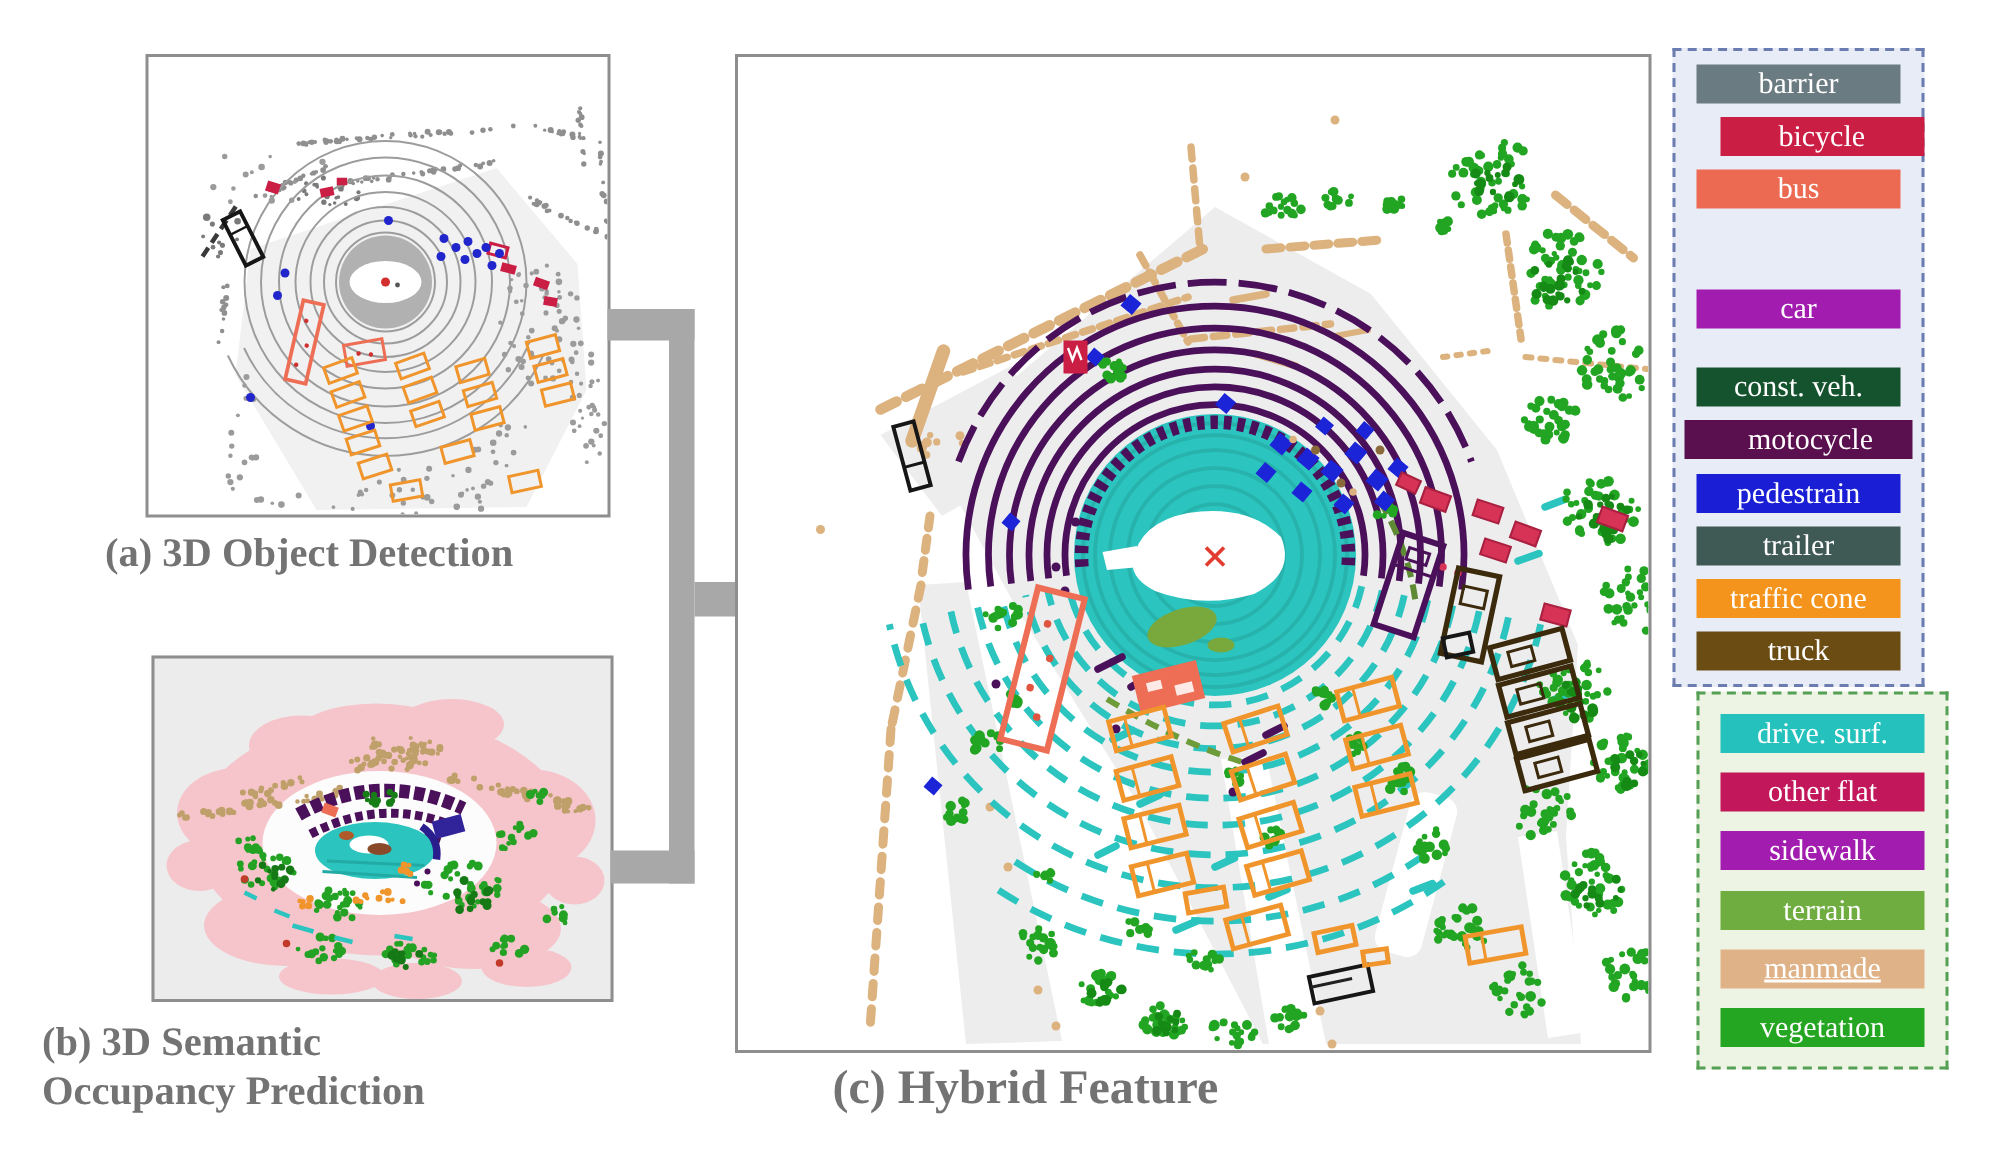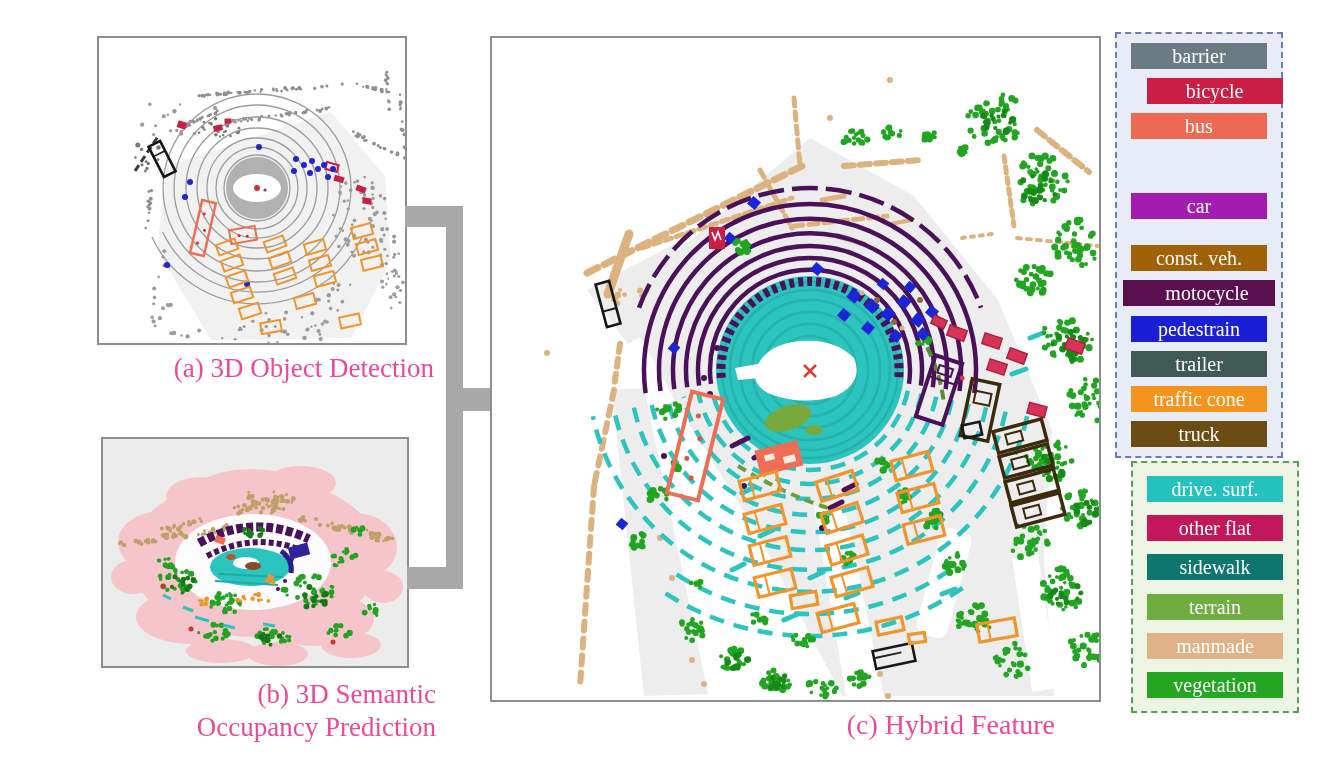--- a/index.html
+++ b/index.html
@@ -2,24 +2,24 @@
 <html><head>
 <meta charset="utf-8">
 <style>
   html,body{margin:0;padding:0;background:#fff;}
   .stage{position:relative;width:1344px;height:768px;background:#ffffff;overflow:hidden;
          font-family:"Liberation Serif",serif;}
   .panel{position:absolute;box-sizing:border-box;border:2px solid #8e8e8e;background:#fff;overflow:hidden;}
   #panel-a{left:97px;top:36px;width:310px;height:309px;}
   #panel-b{left:101px;top:437px;width:308px;height:231px;background:#ececec;}
   #panel-c{left:490px;top:36px;width:611px;height:666px;}
-  .caption{position:absolute;text-align:right;font-weight:400;color:#ec4899;font-size:27px;line-height:33px;}
+  .caption{position:absolute;text-align:left;font-weight:700;color:#737373;font-size:27px;line-height:33px;}
   #cap-a{left:70px;top:352px;width:364px;}
   #cap-b{left:28px;top:678px;width:408px;}
-  #cap-c{left:573px;top:708px;width:482px;font-size:28px;}
+  #cap-c{left:555px;top:708px;width:482px;font-size:32px;}
   .conn{position:absolute;background:#a8a8a8;}
   #conn-top{left:405px;top:206px;width:58px;height:21px;}
   #conn-bar{left:446px;top:206px;width:17px;height:383px;}
   #conn-mid{left:463px;top:388px;width:28px;height:23px;}
   #conn-bot{left:407px;top:567px;width:56px;height:22px;}
   .legend{position:absolute;box-sizing:border-box;display:flex;flex-direction:column;
           justify-content:space-evenly;align-items:center;}
   #legend-obj{left:1115px;top:32px;width:168px;height:426px;border:2px dashed #6b7cb0;background:#e8ecf7;}
   #legend-surf{left:1115px;top:461px;width:168px;height:252px;border:2px dashed #55a055;background:#eef4e3;margin-left:16px;}
   .chip{width:136px;height:26px;line-height:26px;text-align:center;color:#fff;font-size:20px;
@@ -2381,29 +2381,29 @@
       </g>
     </svg>
   </div>
   <div class="caption" id="cap-c">(c) Hybrid Feature</div>
 
   <div class="legend" id="legend-obj">
     <div class="chip" style="background-color: rgb(107, 123, 130);"><span>barrier</span></div>
     <div class="chip" style="background-color: rgb(203, 30, 69); margin-left: 31px;"><span>bicycle</span></div>
     <div class="chip" style="background-color: rgb(237, 106, 82);"><span>bus</span></div>
     <div class="chip" style="background-color: #a21caf; margin-top: 45px;"><span>car</span></div>
-    <div class="chip" style="background-color: #a16207; margin-top: 17px;"><span>const. veh.</span></div>
+    <div class="chip" style="background-color: #14532d; margin-top: 17px;"><span>const. veh.</span></div>
     <div class="chip" style="background-color: rgb(90, 15, 78); padding-left: 16px;"><span>motocycle</span></div>
     <div class="chip" style="background-color: rgb(26, 31, 214);"><span>pedestrain</span></div>
     <div class="chip" style="background-color: rgb(63, 89, 85);"><span>trailer</span></div>
     <div class="chip" style="background-color: rgb(244, 148, 28);"><span>traffic cone</span></div>
     <div class="chip" style="background-color: rgb(107, 77, 20);"><span>truck</span></div>
   </div>
   <div class="legend" id="legend-surf">
     <div class="chip" style="background-color: rgb(37, 194, 189);"><span>drive. surf.</span></div>
     <div class="chip" style="background-color: rgb(194, 23, 91);"><span>other flat</span></div>
-    <div class="chip" style="background-color: #0f766e;"><span>sidewalk</span></div>
+    <div class="chip" style="background-color: #a21caf;"><span>sidewalk</span></div>
     <div class="chip" style="background-color: rgb(112, 173, 64);"><span>terrain</span></div>
-    <div class="chip" style="background-color: rgb(223, 178, 135);"><span>manmade</span></div>
+    <div class="chip" style="background-color: rgb(223, 178, 135); text-decoration: underline;"><span>manmade</span></div>
     <div class="chip" style="background-color: rgb(37, 166, 34);"><span>vegetation</span></div>
   </div>
 
 </div>
 
 </body></html>

